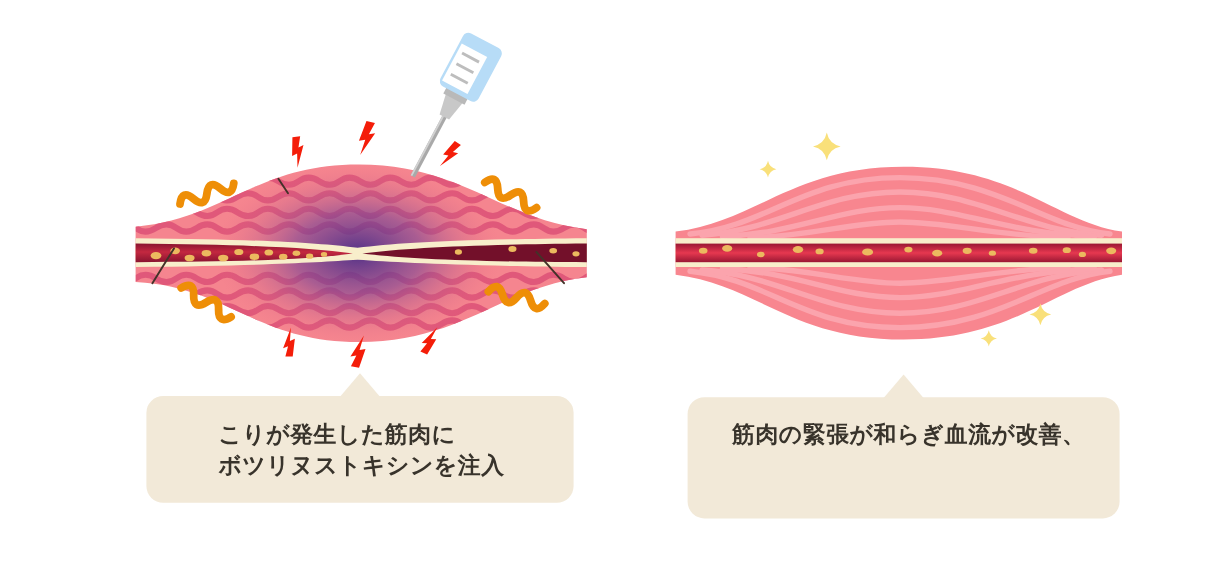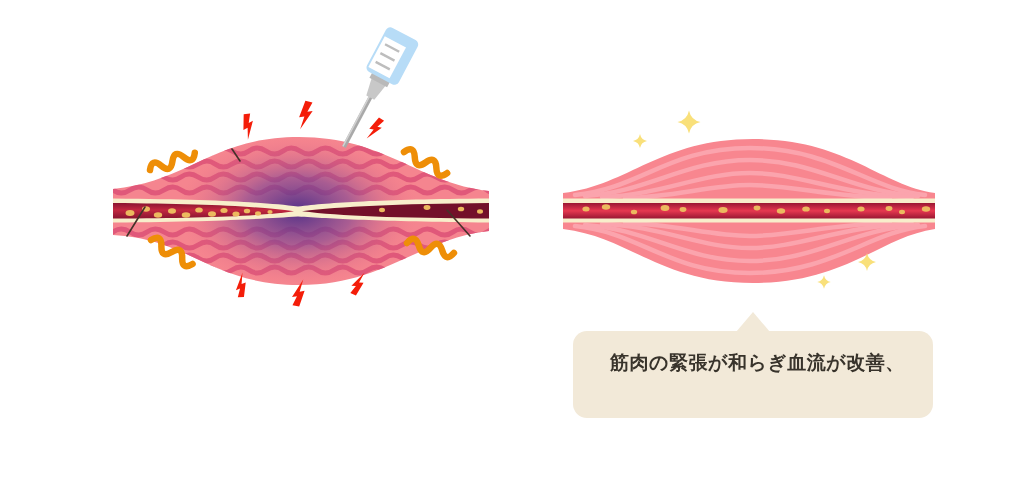--- a/index.html
+++ b/index.html
@@ -13,21 +13,21 @@
     color:#38332b;font-weight:bold;font-size:19px;line-height:26px;
     letter-spacing:0.5px;box-sizing:border-box;
   }
   .bubble .tail{
     position:absolute;top:-19px;width:0;height:0;
     border-left:17px solid transparent;border-right:17px solid transparent;
     border-bottom:20px solid #f2e9d8;
   }
   .bubble-left{left:122px;top:330px;width:356px;height:89px;padding:20px 0 0 60px;}
   .bubble-left .tail{left:161px;}
-  .bubble-right{left:573px;top:331px;width:360px;height:87px;padding:19px 0 0 37px;}
+  .bubble-right{left:573px;top:331px;width:360px;height:101px;padding:19px 0 0 37px;}
   .bubble-right .tail{left:163px;}
 </style>
 </head>
 <body>
 
 <div class="stage">
 
   <svg class="art" viewBox="0 0 1024 487">
     <defs>
       <radialGradient id="purpleGrad" cx="50%" cy="50%" r="50%">
@@ -167,19 +167,24 @@
 
       <g fill="#f9e07a">
         <use href="#star" transform="translate(689,122) scale(1.15)"></use>
         <use href="#star" transform="translate(640,141) scale(0.7)"></use>
         <use href="#star" transform="translate(867,262) scale(0.9)"></use>
         <use href="#star" transform="translate(824,282) scale(0.68)"></use>
       </g>
     </g>
   </svg>
 
+  <div class="bubble bubble-left">
+    <div class="tail"></div>
+    <div>こりが発生した筋肉に</div>
+    <div>ボツリヌストキシンを注入</div>
+  </div>
 
   <div class="bubble bubble-right">
     <div class="tail"></div>
     <div>筋肉の緊張が和らぎ血流が改善、</div>
   </div>
 
 </div>
 
 </body></html>

